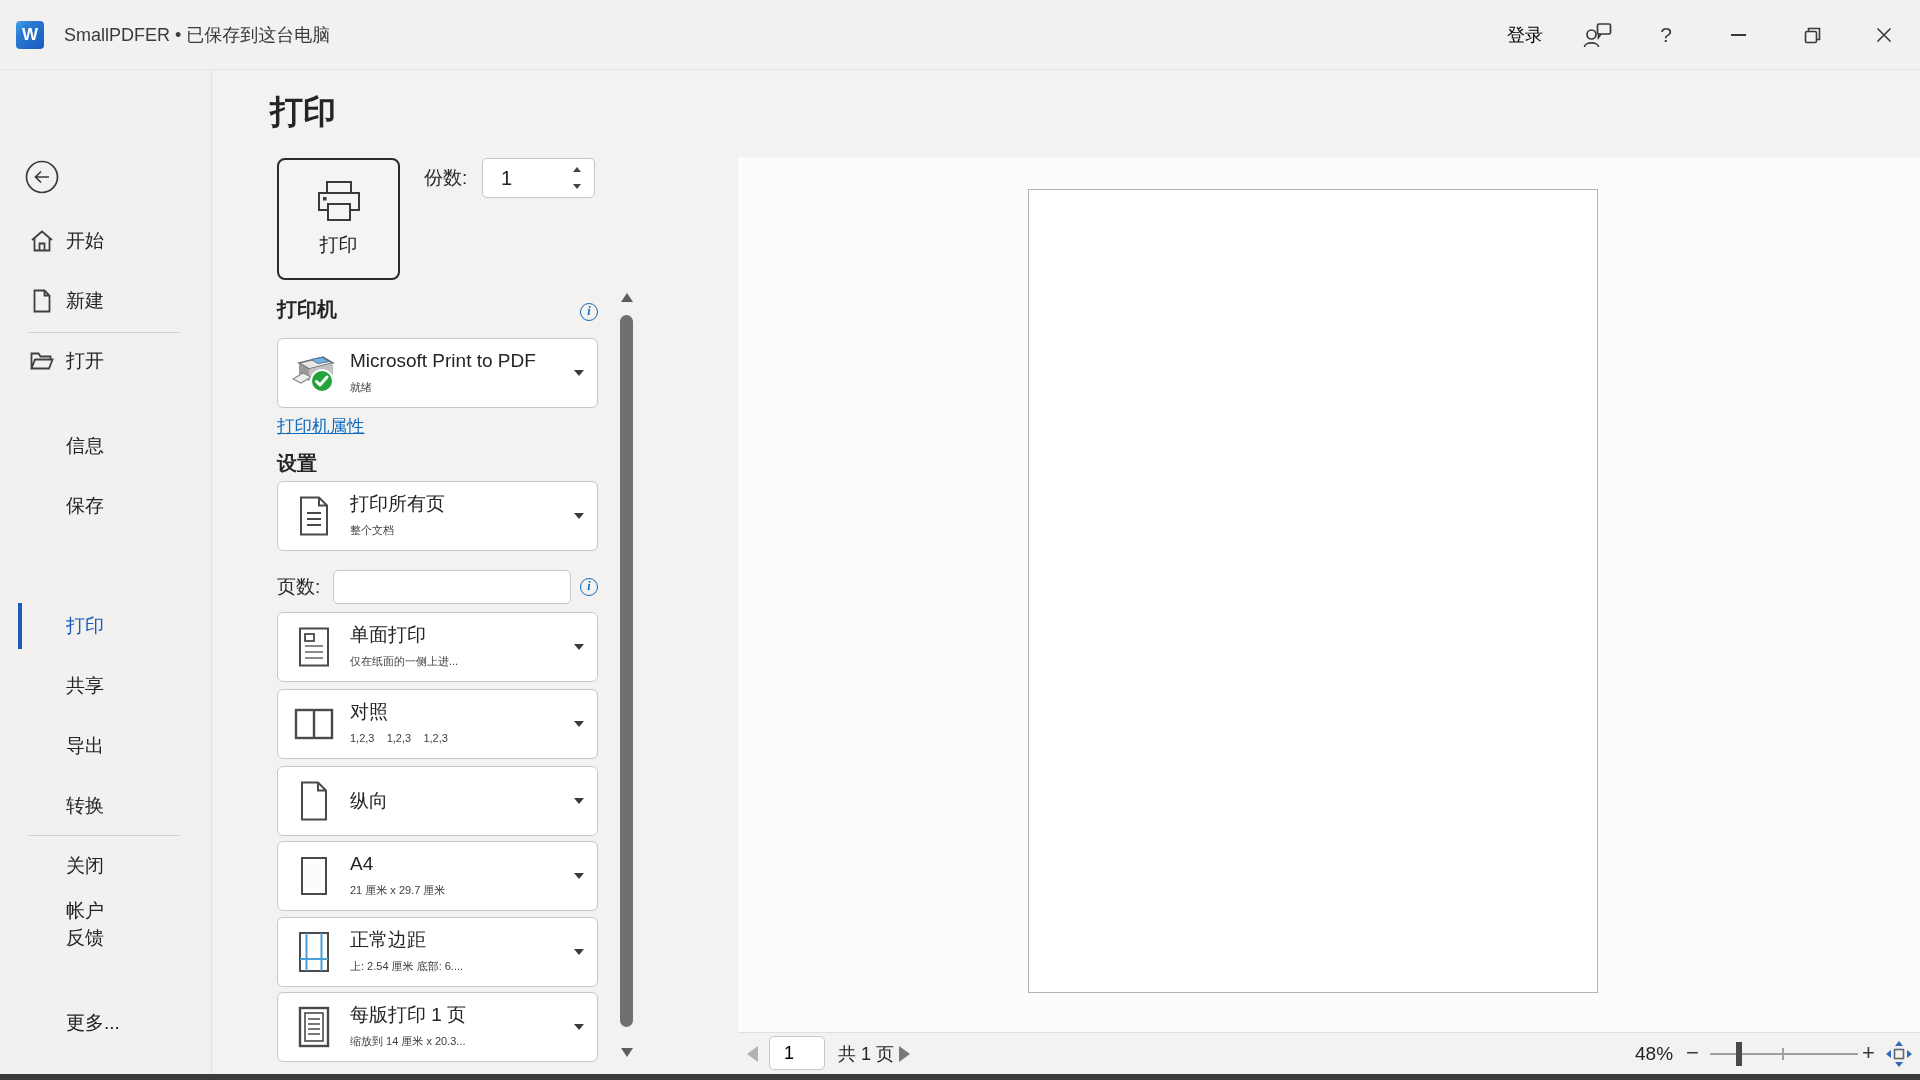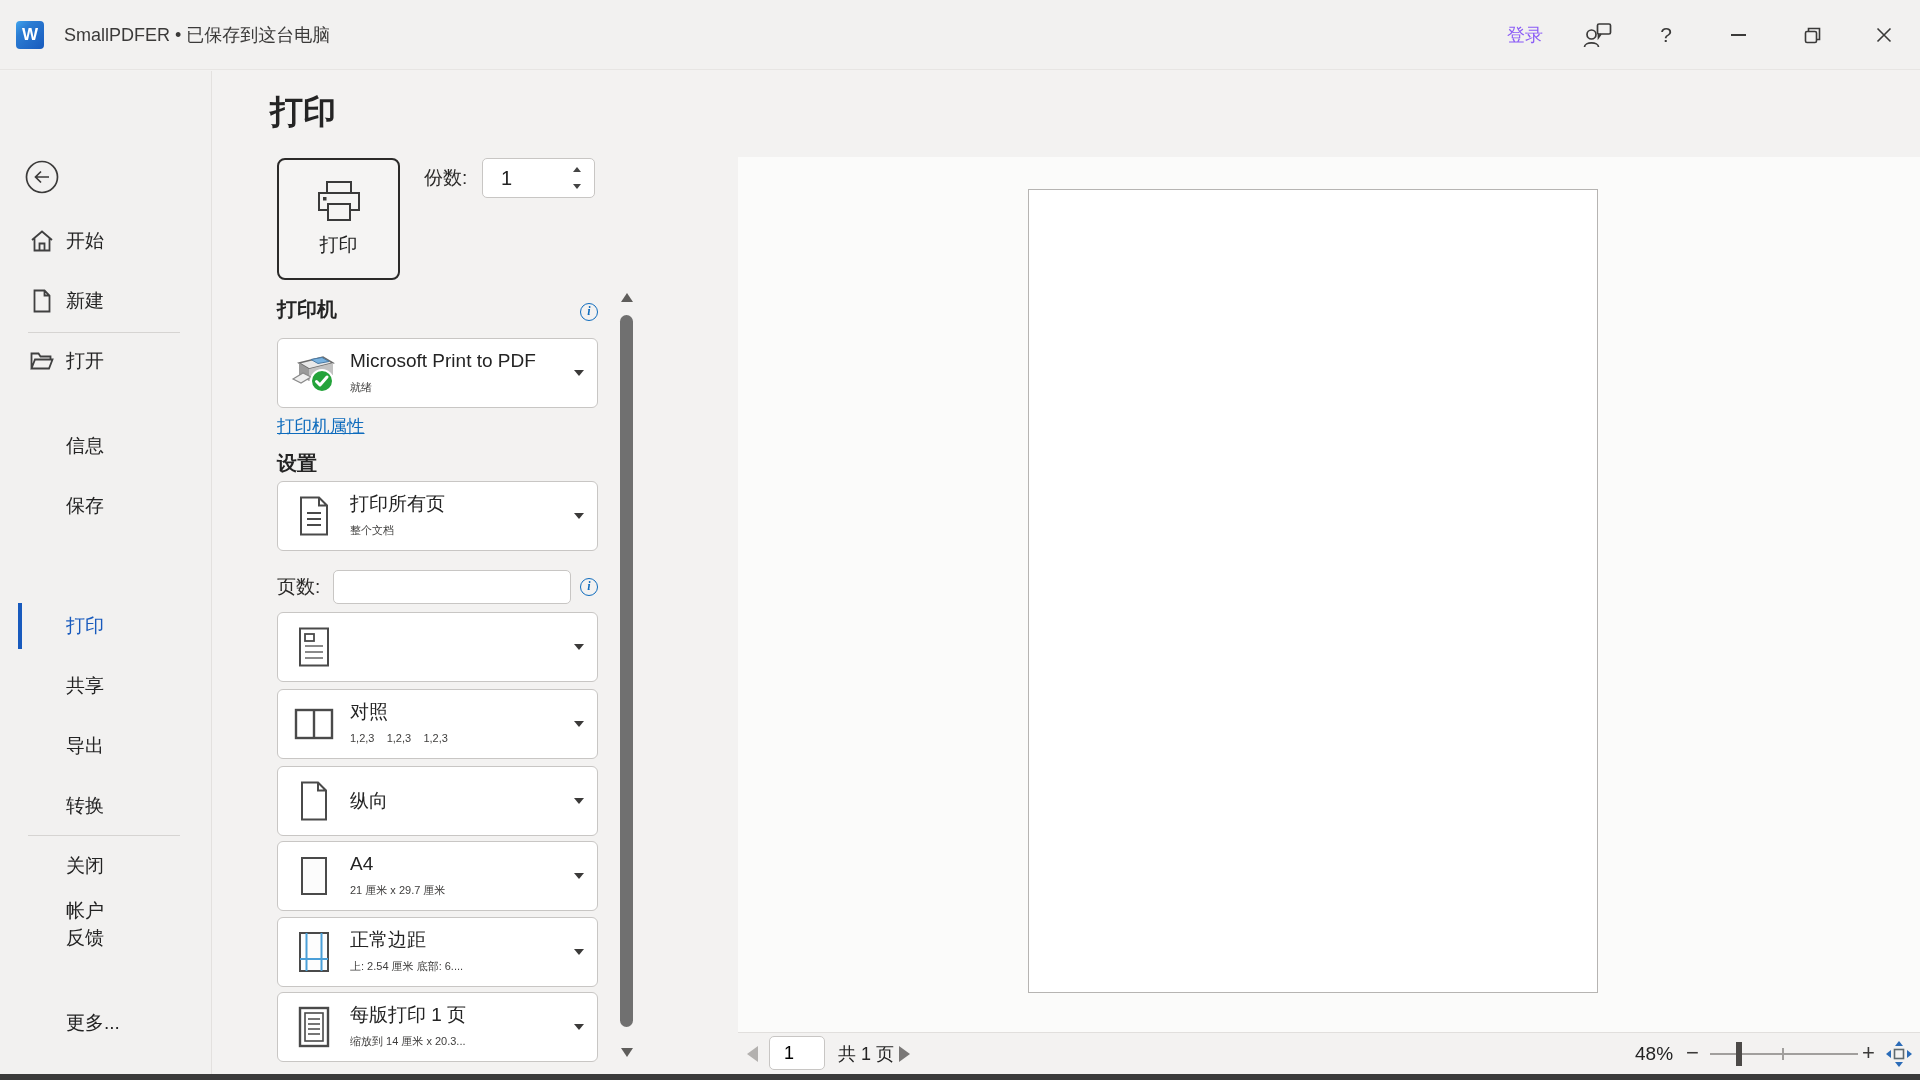--- a/index.html
+++ b/index.html
@@ -6,21 +6,21 @@
   html,body { width:1920px; height:1080px; overflow:hidden; }
   body { font-family:"Liberation Sans","DejaVu Sans",sans-serif; background:#f3f2f1; color:#2b2a29; position:relative; }
 
   
   .titlebar { position:absolute; left:0; top:0; width:1920px; height:70px; background:#f2f1f0; border-bottom:1px solid #e7e5e3; }
   .word-icon { position:absolute; left:16px; top:21px; width:28px; height:28px; border-radius:4px;
     background:linear-gradient(135deg,#41a5ee 0%,#2b7cd3 30%,#185abd 100%); color:#fff; font-weight:bold;
     font-size:17px; line-height:28px; text-align:center; }
   .app-title { position:absolute; left:64px; top:0; height:70px; line-height:70px; font-size:18px; color:#3b3a39; }
   .tb-btn { position:absolute; top:0; height:70px; display:flex; align-items:center; justify-content:center; }
-  .signin { left:1490px; width:70px; font-size:18px; color:#8b5cf6; }
+  .signin { left:1490px; width:70px; font-size:18px; color:#000000; }
   .contact { left:1575px; width:46px; }
   .help { left:1643px; width:46px; font-size:21px; color:#3b3a39; }
   .minimize { left:1715px; width:46px; }
   .min-glyph { width:15px; height:2px; background:#3b3a39; }
   .restore { left:1789px; width:46px; }
   .close { left:1861px; width:46px; }
 
   
   .nav { position:absolute; left:0; top:71px; width:212px; height:1003px; background:#f2f1f0; border-right:1px solid #e3e1df; }
   .back-btn { position:absolute; left:24px; top:88px; width:36px; height:36px; }
@@ -262,20 +262,24 @@
   <div class="info-icon" style="left:580px; top:578px">i</div>
 
   <div class="combo dd" style="top:612px">
     <span class="combo-icon">
       <svg width="40" height="46" viewBox="0 0 40 46">
           <rect x="6" y="4.5" width="28" height="37" fill="none" stroke="#4a4a4a" stroke-width="2"></rect>
           <rect x="11" y="10" width="9" height="7" fill="none" stroke="#4a4a4a" stroke-width="1.8"></rect>
           <path d="M11 22 h18 M11 28 h18 M11 34 h18" stroke="#8a8a8a" stroke-width="2"></path>
         </svg>
     </span>
+    <span class="combo-text">
+      <span class="combo-title">单面打印</span>
+      <span class="combo-sub">仅在纸面的一侧上进...</span>
+    </span>
     <span class="chev"></span>
   </div>
 
   <div class="combo dd" style="top:689px">
     <span class="combo-icon">
       <svg width="44" height="36" viewBox="0 0 44 36">
           <rect x="4" y="4" width="36" height="28" fill="none" stroke="#4a4a4a" stroke-width="2.4"></rect>
           <path d="M22 4 v28" stroke="#4a4a4a" stroke-width="2.4"></path>
         </svg>
     </span>

